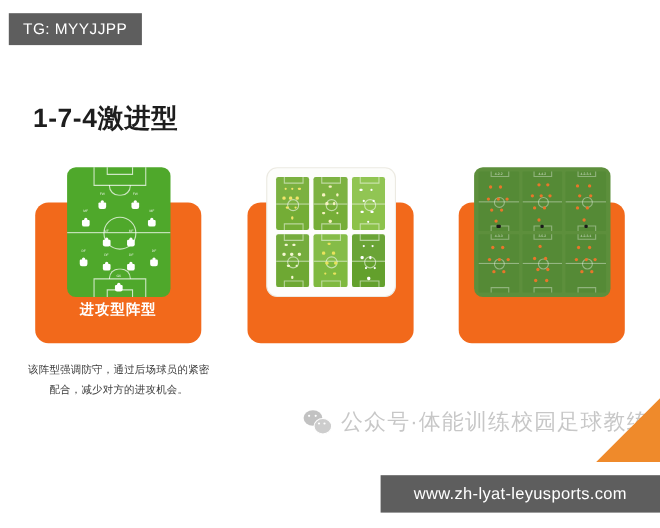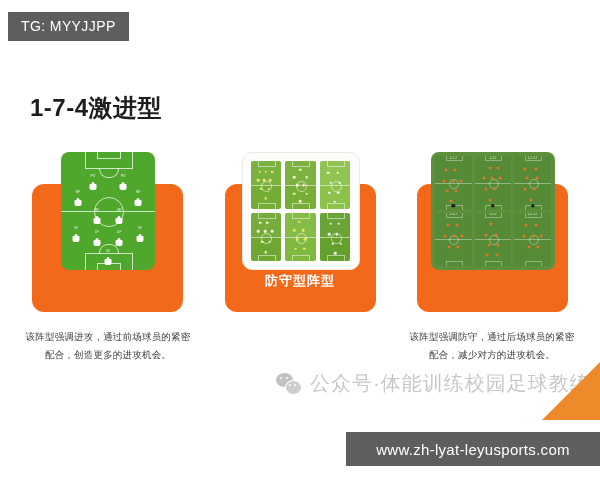--- a/index.html
+++ b/index.html
@@ -450,20 +450,21 @@
             <span class="head"></span>
             <span class="shirt"></span>
           </div>
           <div class="player" style="left: 50%; top: 92%;">
             <span class="ptag">GK</span>
             <span class="head"></span>
             <span class="shirt"></span>
           </div>
         </div>
     </div>
+    <div class="card-label">进攻型阵型</div>
   </div>
 
   <div class="card">
     <div class="card-body"></div>
     <div class="panel-white" id="white-panel">
         <div class="thumb" style="background: rgb(116, 173, 54);">
           <span class="stripe" style="top:0"></span>
           <span class="mid"></span>
           <span class="cc"></span>
           <span class="pbox t"></span>
@@ -544,21 +545,20 @@
           <span class="pbox b"></span>
           <span class="dot" style="left:35%;top:22%;background:#ffffff;"></span>
           <span class="dot" style="left:62%;top:22%;background:#ffffff;"></span>
           <span class="dot" style="left:30%;top:44%;background:#ffffff;"></span>
           <span class="dot" style="left:55%;top:44%;background:#ffffff;"></span>
           <span class="dot" style="left:42%;top:64%;background:#ffffff;"></span>
           <span class="dot" style="left:68%;top:64%;background:#ffffff;"></span>
           <span class="dot" style="left:50%;top:84%;background:#ffffff;"></span>
         </div>
       </div>
-    <div class="card-label">防守型阵型</div>
   </div>
 
   <div class="card">
     <div class="card-body"></div>
     <div class="panel-dark" id="dark-panel">
         <div class="dthumb">
           <span class="flabel">4-2-2</span>
           <span class="dmid"></span>
           <span class="dcc"></span>
           <span class="dbox t"></span>
@@ -645,21 +645,20 @@
           <span class="odot" style="left:72%;top:44%;"></span>
           <span class="odot" style="left:40%;top:64%;"></span>
           <span class="odot" style="left:65%;top:64%;"></span>
         </div>
       </div>
   </div>
 
 </div>
 
 <div class="desc-row">
-  <div class="desc">该阵型强调进攻，通过前场球员的紧密配合，创造更多的进攻机会。</div>
   <div class="desc">该阵型强调防守，通过后场球员的紧密配合，减少对方的进攻机会。</div>
 </div>
 
 <div class="watermark">
   <div class="wm-icon">
     <div class="b1"></div>
     <div class="b2"></div>
     <div class="e" style="left:4px;top:4px;"></div>
     <div class="e" style="left:10px;top:4px;"></div>
     <div class="e" style="left:13px;top:11px;"></div>

